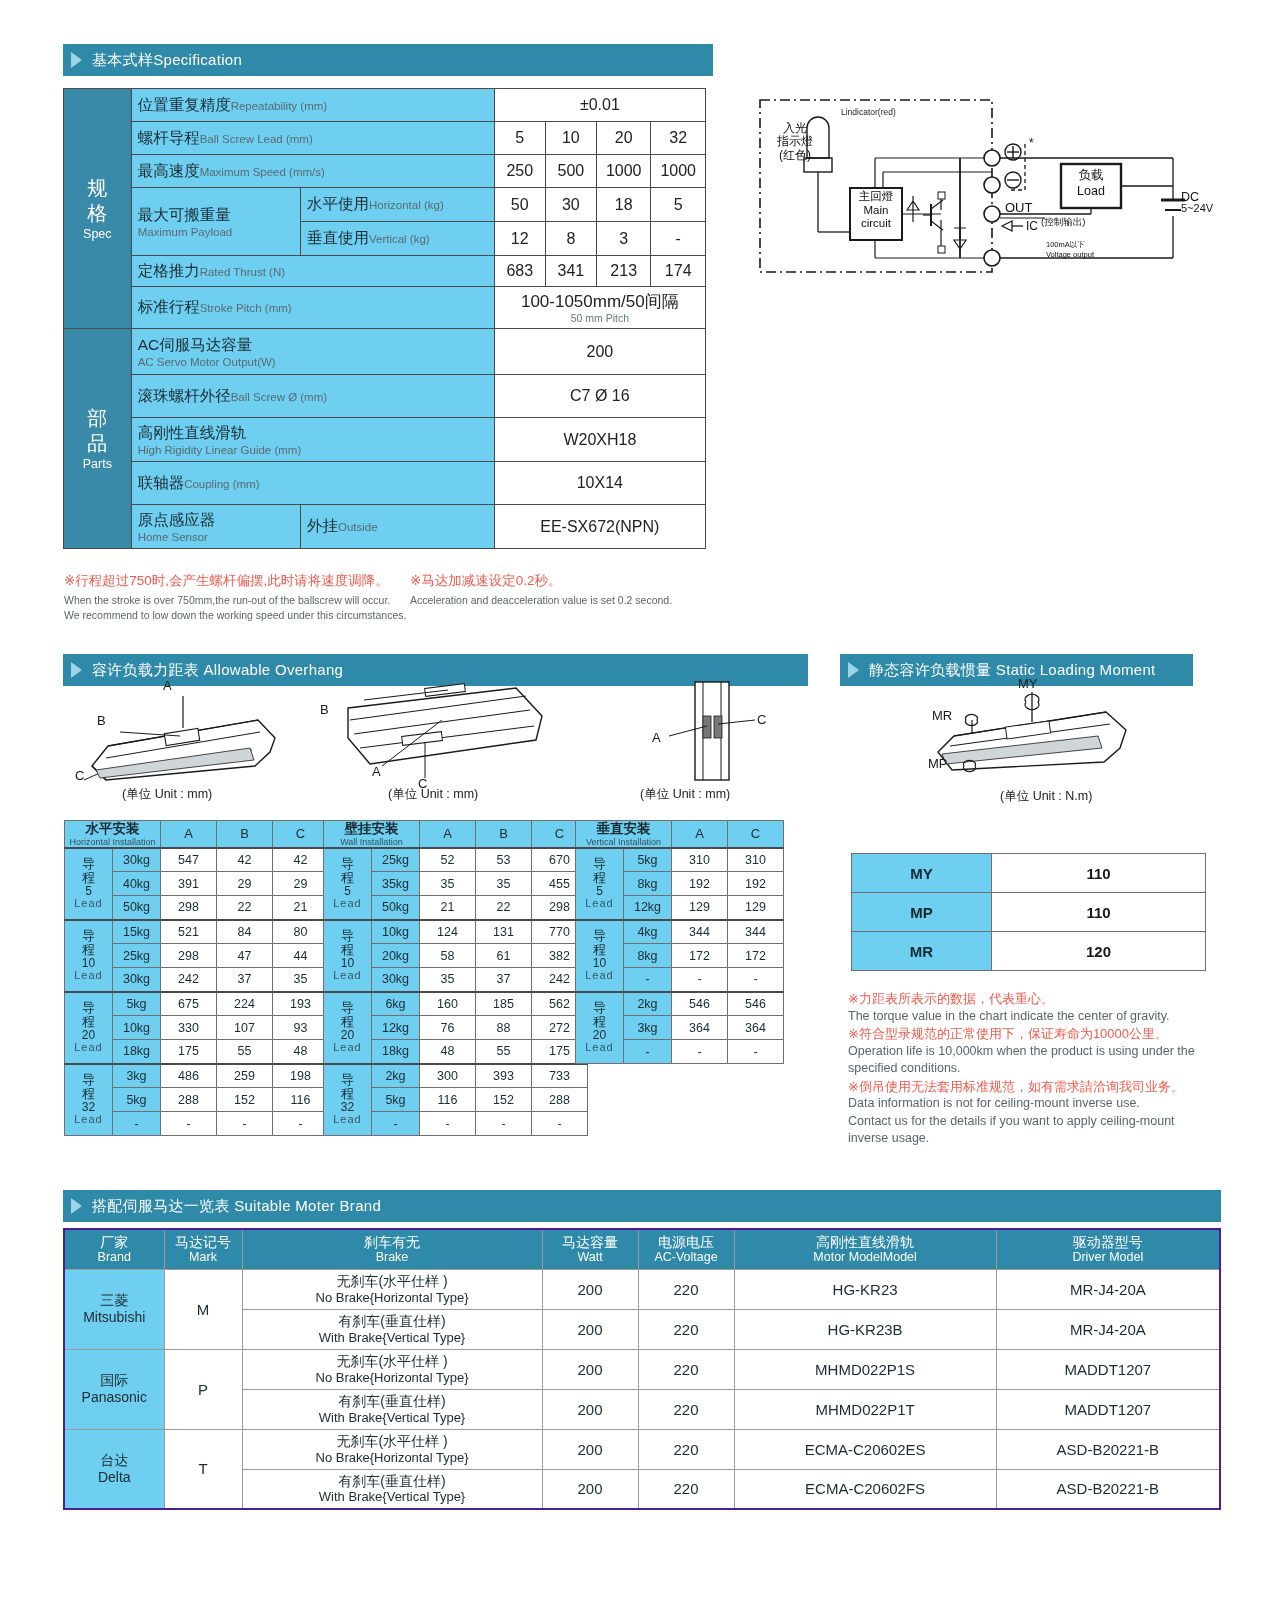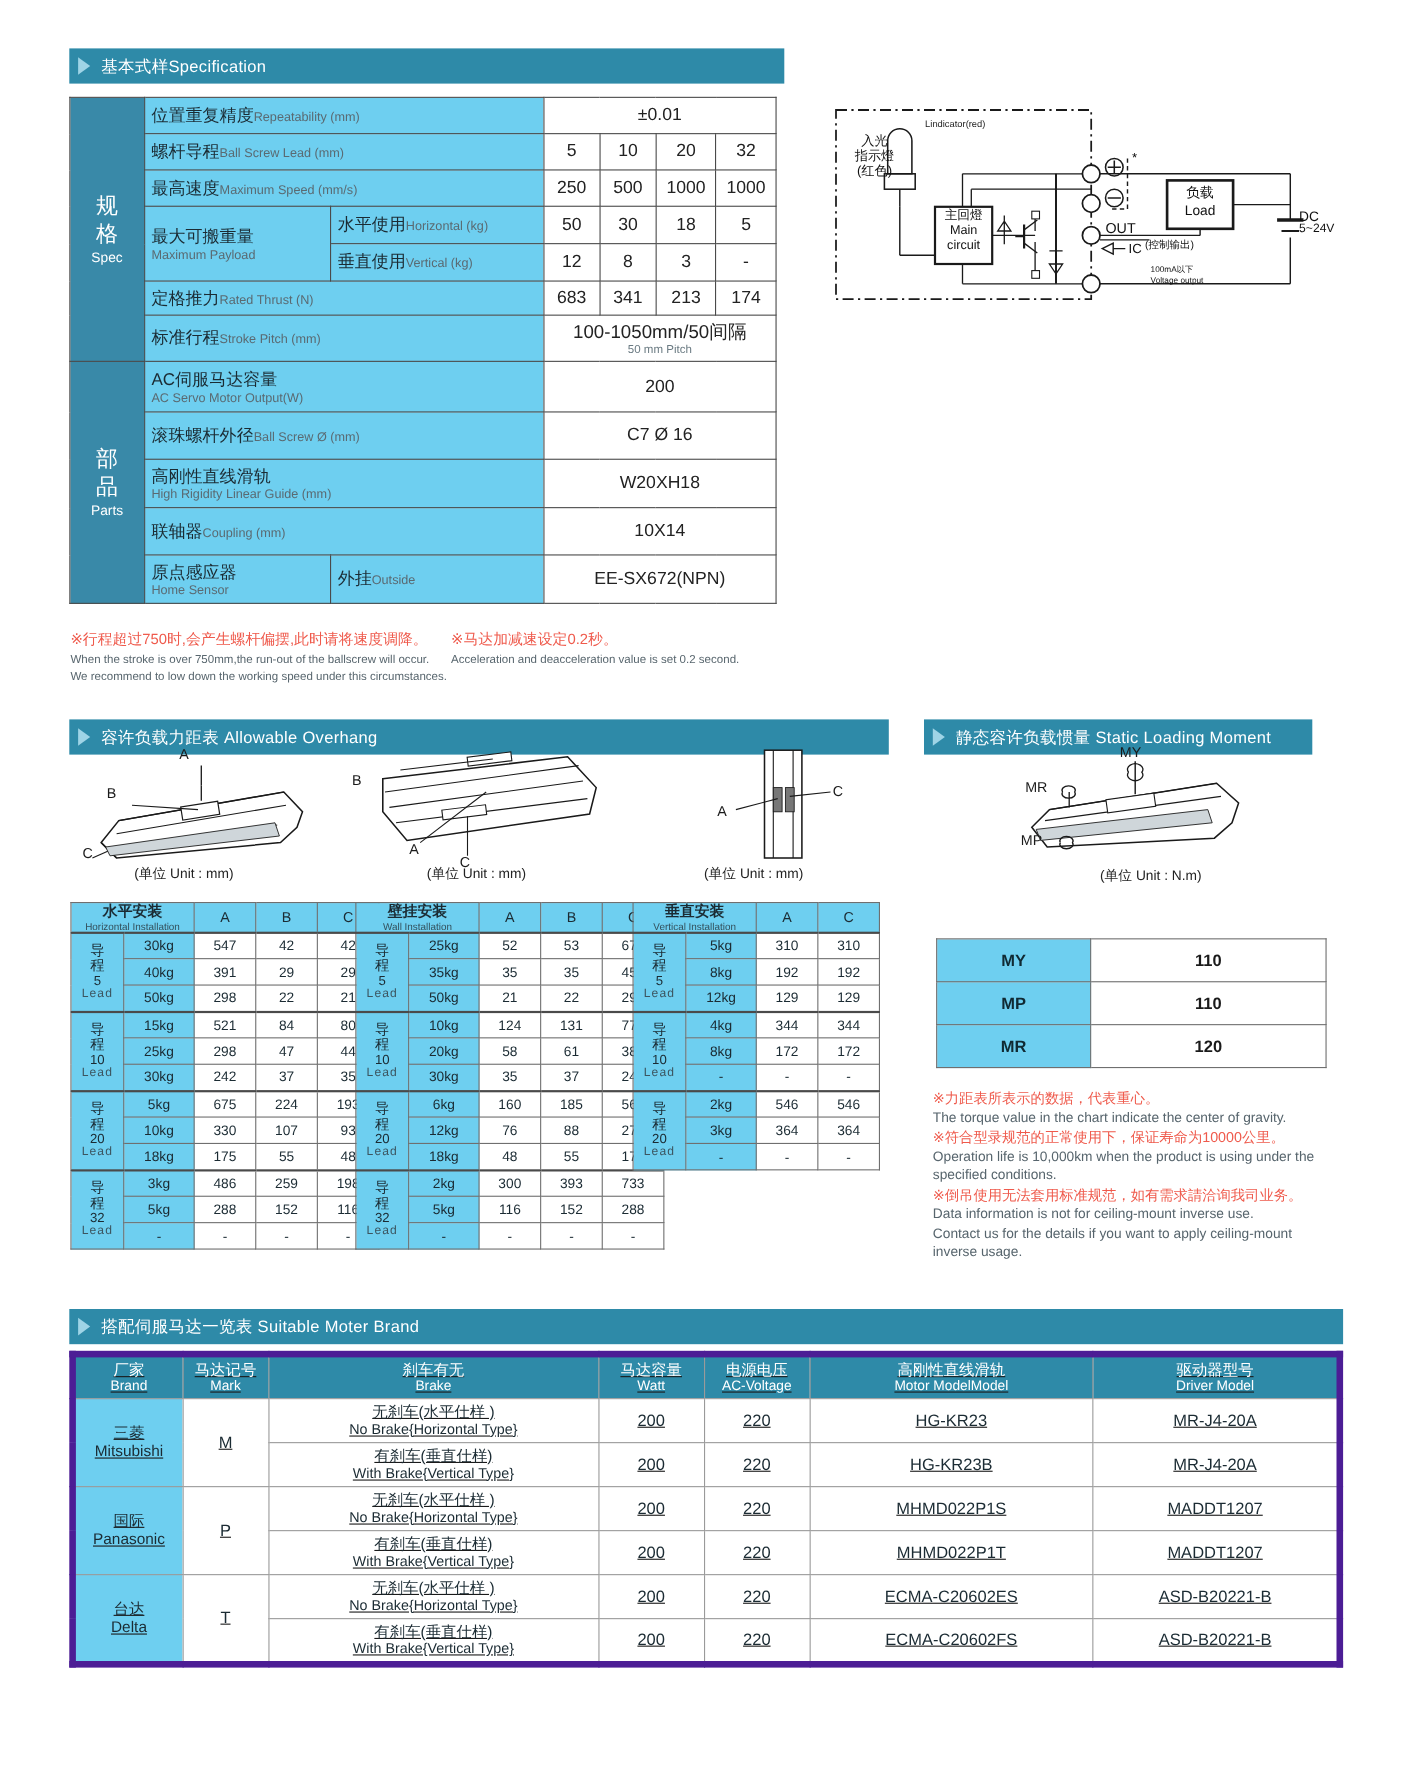--- a/index.html
+++ b/index.html
@@ -98,21 +98,21 @@
   .oh-table td.hd .cn { font-size: 13.5px; display:block; line-height:1.15;}
   .oh-table td.hd .en { font-size: 9px; font-weight: normal; color:#33505c; display:block; }
   .oh-table td.colh { background: #6ecff0; font-size: 13px; width: 56px; }
   .oh-table td.lead {
     background: #6ecff0; width: 48px; font-size: 11px; line-height: 1.08;
     padding: 1px 0;
   }
   .oh-table td.lead .ch { font-size: 13px; display:block; }
   .oh-table td.lead .num { font-size: 12px; display:block; }
   .oh-table td.lead .ld { font-size: 11px; letter-spacing: 1px; color:#3c5560; display:block;}
-  .oh-table td.kg { background: #6ecff0; width: 64px; font-size: 12.5px; }
+  .oh-table td.kg { background: #6ecff0; width: 48px; font-size: 12.5px; }
   .oh-table td.v { background: #fff; width: 56px; }
   .oh-table .thick-top td { border-top: 2px solid #4a4a4a; }
 
   
   #moment-table {
     position: absolute; left: 851px; top: 853px;
     border: 1px solid #5c5c5c;
   }
   #moment-table td {
     border: 1px solid #6f6f6f; height: 39px; text-align: center;
@@ -122,22 +122,21 @@
   #moment-table td.v { background: #fff; width: 214px; font-size: 15px; font-weight: bold; }
 
   #moment-notes { position: absolute; left: 848px; top: 990px; width: 360px; }
   #moment-notes .note-red { font-size: 13px; }
   #moment-notes .note-gray { font-size: 12.5px; color:#57656d; }
 
   
   #motor-table {
     position: absolute; left: 63px; top: 1228px;
     width: 1158px;
-    border: 6px solid #4c1d95;
-    text-decoration: underline;
+    border: 2px solid #4c1d95;
   }
   #motor-table td, #motor-table th {
     border: 1px solid #9a9a9a; text-align: center;
     font-size: 14px; color: #1b2b33;
   }
   #motor-table th {
     background: #2e8aa8; color: #fff; font-weight: normal;
     height: 38px; padding: 2px 0;
   }
   #motor-table th .cn { font-size: 14px; display:block; line-height:1.15; }

